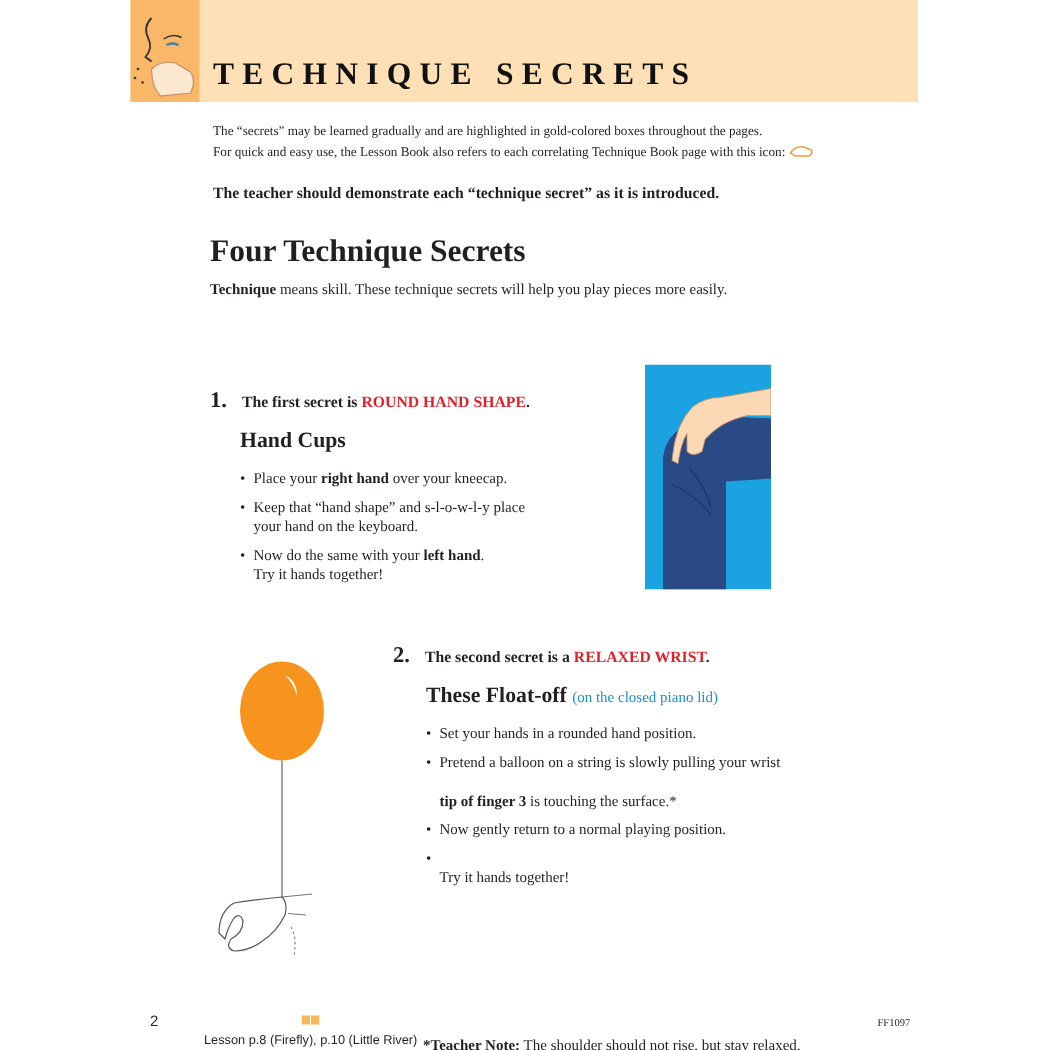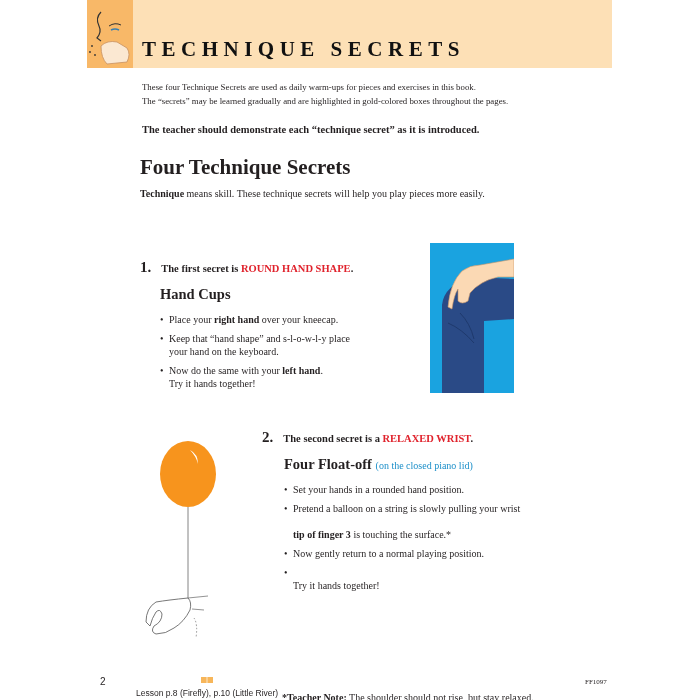--- a/index.html
+++ b/index.html
@@ -37,22 +37,28 @@
     <path d="M24 30 q4 -2 8 0" fill="none" stroke="#3a7fb0" stroke-width="1.5"></path>
     <path d="M14 46 q6 -6 16 -4 l10 6 q4 6 0 14 l-20 2 q-6 -6 -6 -18z" fill="#fbe8d2" stroke="#c89060" stroke-width="0.8"></path>
     <circle cx="5" cy="46" r="0.9" fill="#333"></circle>
       <circle cx="3" cy="52" r="0.9" fill="#333"></circle>
       <circle cx="8" cy="55" r="0.9" fill="#333"></circle>
   </svg>
 </div>
 <div class="abs band-title">TECHNIQUE SECRETS</div>
 
 <div class="abs intro">
-  <div>These four Technique Secrets are used as daily warm-ups for pieces and exercises in this book.</div>
   <div>The “secrets” may be learned gradually and are highlighted in gold-colored boxes throughout the pages.</div>
+  <div><span>For quick and easy use, the Lesson Book also refers to each correlating Technique Book page with this icon:</span>
+    <span style="display:inline-block;vertical-align:middle;">
+      <svg width="16" height="9" viewBox="0 0 16 9">
+          <path d="M1 6 q3 -5 9 -4 l5 2 q1 3 -2 4 l-9 0z" fill="none" stroke="#f39a3a" stroke-width="1"></path>
+        </svg>
+    </span>
+  </div>
 </div>
 <div class="abs intro-bold">The teacher should demonstrate each “technique secret” as it is introduced.</div>
 
 <div class="abs h1">Four Technique Secrets</div>
 <div class="abs lead"><b>Technique</b><span> means skill. These technique secrets will help you play pieces more easily.</span></div>
 
 <div class="abs" style="left:140px; top:258px;">
   <span class="num">1.</span>
   <span class="sec-line" style="margin-left:6px;"><span>The first secret is </span><span class="red">ROUND HAND SHAPE</span><span>.</span></span>
 </div>
@@ -70,21 +76,21 @@
     <path d="M18 80 q14 6 26 20" stroke="#1c3566" stroke-width="0.8" fill="none"></path>
     <path d="M30 70 q10 10 14 26" stroke="#1c3566" stroke-width="0.8" fill="none"></path>
     <path d="M84 16 L50 22 q-10 0 -18 6 q-12 12 -14 36 l4 2 q2 -14 6 -20 l0 12 q4 4 10 0 l2 -8 q10 -12 28 -16 L84 34z" fill="#fbd9b4" stroke="#c8956a" stroke-width="0.6"></path>
   </svg>
 </div>
 
 <div class="abs" style="left:262px; top:428px;">
   <span class="num">2.</span>
   <span class="sec-line" style="margin-left:6px;"><span>The second secret is a </span><span class="red">RELAXED WRIST</span><span>.</span></span>
 </div>
-<div class="abs h2" style="left:284px; top:456px;"><span>Four Float-off</span> <span class="blue-note">(on the closed piano lid)</span></div>
+<div class="abs h2" style="left:284px; top:456px;"><span>These Float-off</span> <span class="blue-note">(on the closed piano lid)</span></div>
 <ul class="abs bul" style="left:284px; top:483px; width:300px;">
   <li><span>Set your hands in a rounded hand position.</span></li>
   <li><span>Pretend a balloon on a string is slowly pulling your wrist</span><br><br><b>tip of finger 3</b><span> is touching the surface.*</span></li>
   <li><span>Now gently return to a normal playing position.</span></li>
   <li><br><span>Try it hands together!</span></li>
 </ul>
 
 <div class="abs" style="left:130px; top:440px; width:120px; height:200px;">
   <svg width="120" height="200" viewBox="0 0 120 200">
     <ellipse cx="58" cy="34" rx="28" ry="33" fill="#f7941d"></ellipse>

